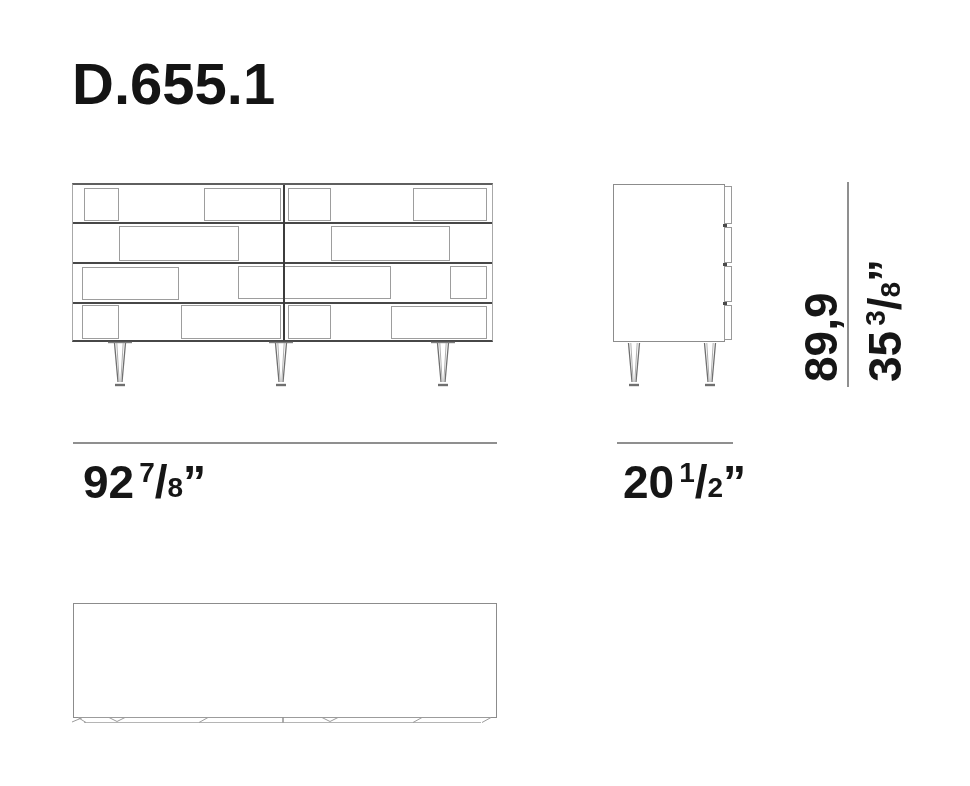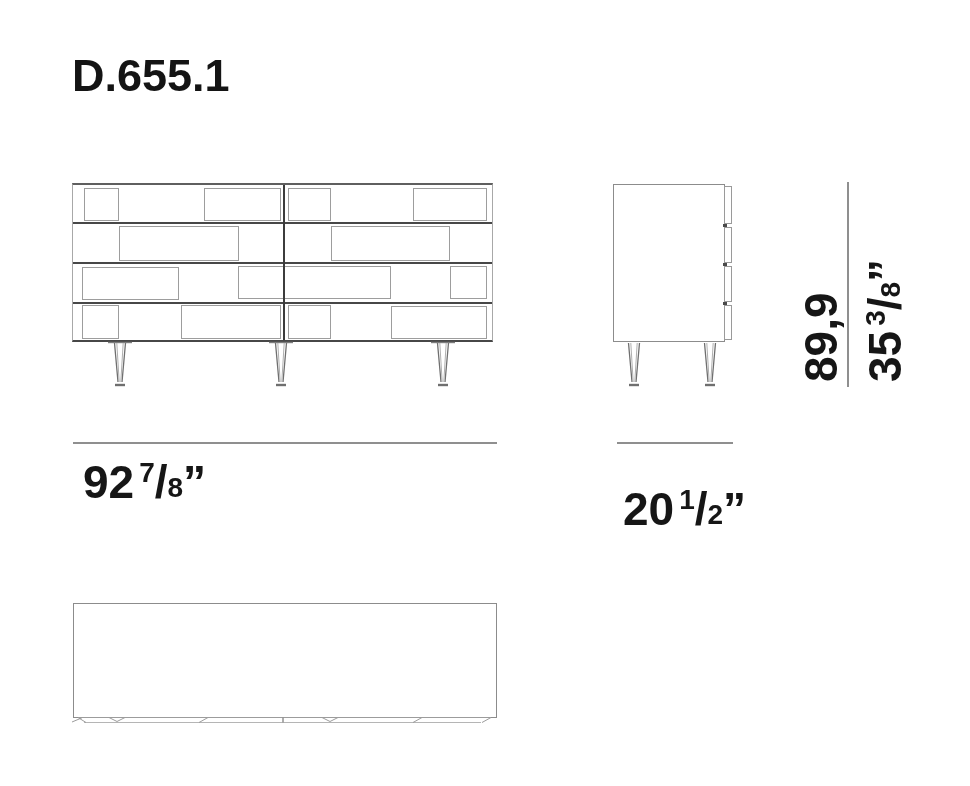--- a/index.html
+++ b/index.html
@@ -8,21 +8,21 @@
     position:relative; width:970px; height:786px;
     background:#ffffff; overflow:hidden;
     font-family:"Liberation Sans", sans-serif;
     color:#161616;
   }
   .abs { position:absolute; }
 
   
   #title {
     left:72px; top:50px;
-    font-size:45px; font-weight:700; letter-spacing:0px; color:#141414;
+    font-size:58px; font-weight:700; letter-spacing:0px; color:#141414;
   }
 
   
   #front-body {
     left:72px; top:183px; width:421px; height:159px;
     border-top:2px solid #5f5f5f; border-bottom:2px solid #474747;
     border-left:1px solid #a8a8a8; border-right:1px solid #a8a8a8;
     background:#fff;
   }
   .row-divider { left:0; right:0; height:2px; background:#474747; }
@@ -55,21 +55,21 @@
   .fr-num { font-size:28px; font-weight:700; vertical-align:16px; margin-left:5px; }
   .fr-slash { font-size:46px; font-weight:700; }
   .fr-den { font-size:28px; font-weight:700; vertical-align:1px; }
 
   #dim-width  { left:73px;  top:442px; width:424px; }
   #dim-width .dim-num { padding-left:10px; height:49px; }
   #dim-width .dim-den { padding-left:10px; }
 
   #dim-depth  { left:617px; top:442px; width:116px; }
   #dim-depth .dim-num { padding-left:6px; height:49px; }
-  #dim-depth .dim-den { padding-left:6px;margin-top:27px; }
+  #dim-depth .dim-den { padding-left:6px; }
 
   #dim-height {
     left:797px; top:387px; width:205px;
     transform:rotate(-90deg); transform-origin:0 0;
   }
   #dim-height .dim-num { padding-left:5px; height:50px; line-height:48px; }
   #dim-height .dim-den { padding-left:5px; padding-top:3px; }
 
   
   #plan-body {

